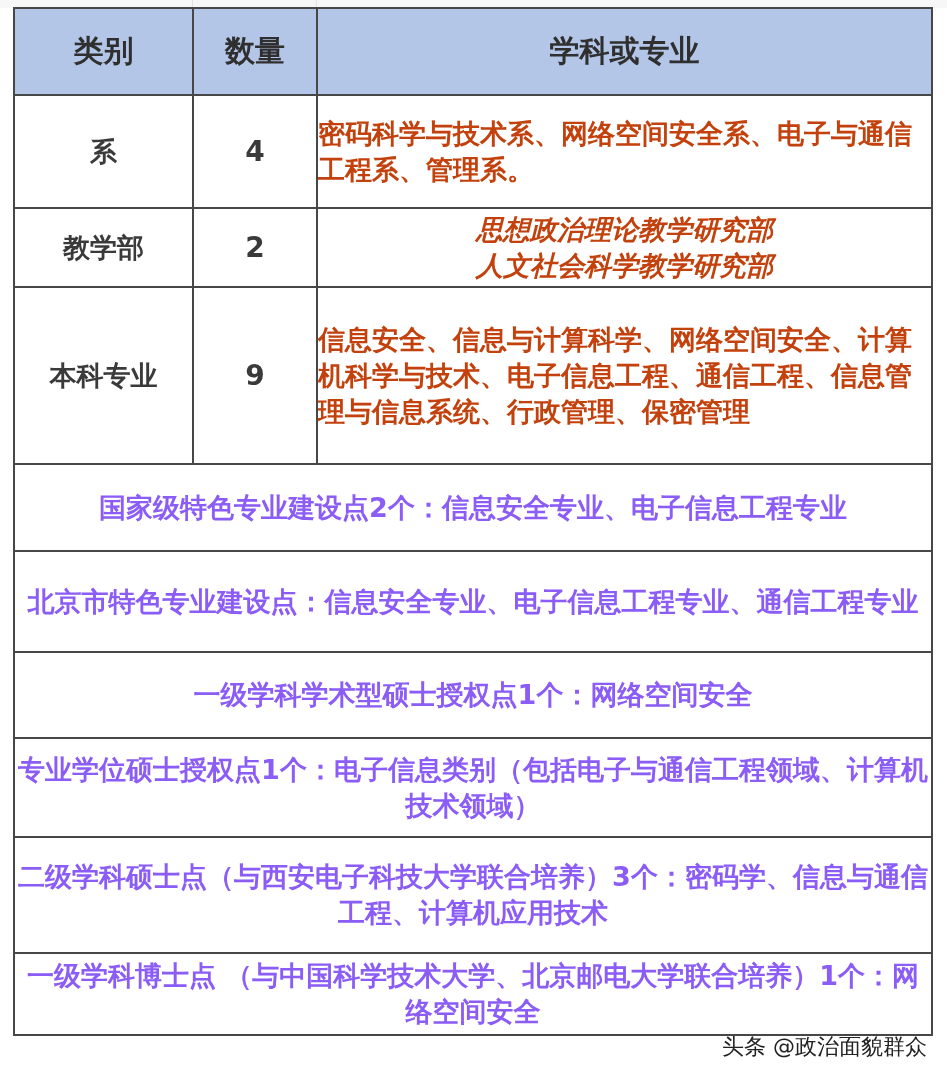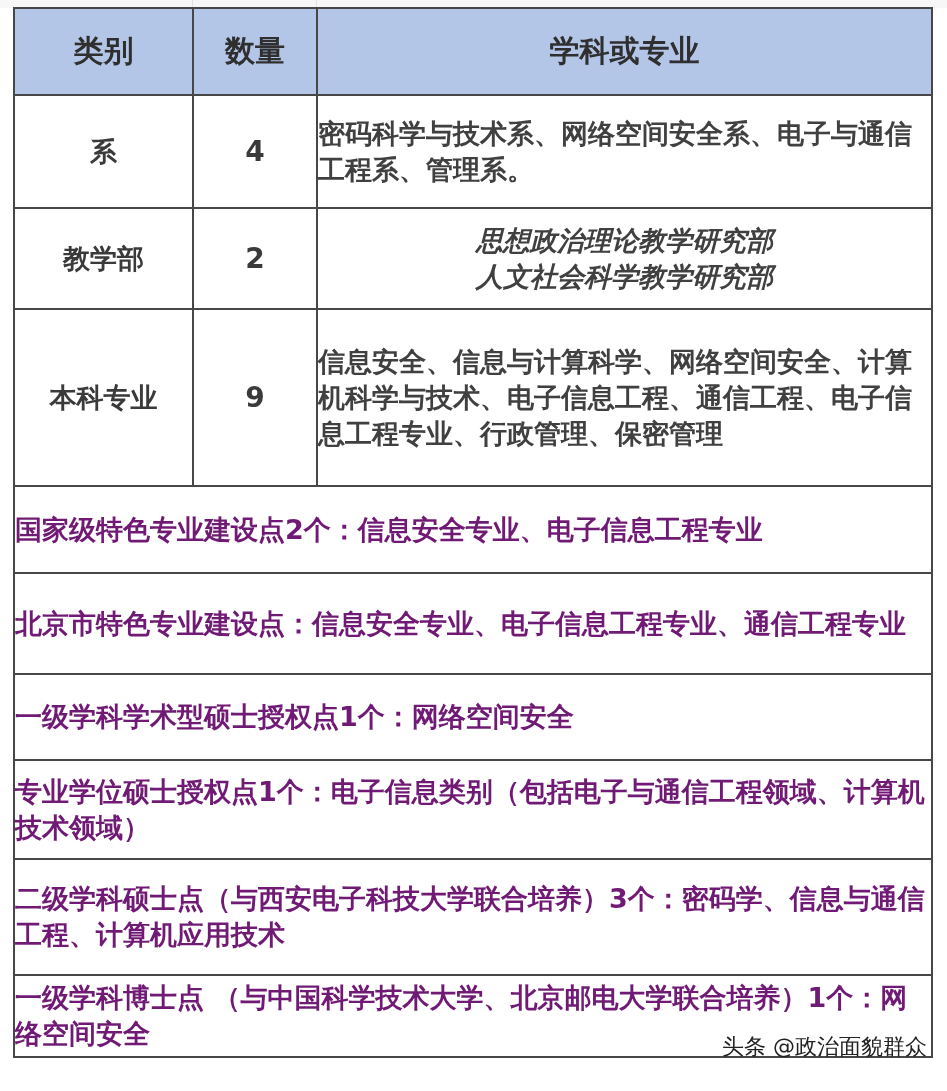--- a/index.html
+++ b/index.html
@@ -4,23 +4,23 @@
   <style>
     html, body { margin: 0; padding: 0; background: #ffffff; }
     body { width: 947px; height: 1091px; position: relative; overflow: hidden; font-family: "DejaVu Sans", "Liberation Sans", sans-serif; color: #3c3c3c; }
     .top-strip { position: absolute; left: 0; top: 0; width: 947px; height: 8px; background: #f7f7f7; }
     .top-strip .tick { position: absolute; top: 0; width: 1px; height: 8px; background: #e2e2e2; }
     table.main { position: absolute; left: 13px; top: 7px; width: 918px; border-collapse: collapse; table-layout: fixed; }
     table.main td, table.main th { border: 2.5px solid #474747; padding: 0; }
     th { background: #b4c6e7; height: 85px; font-size: 30px; font-weight: bold; color: #2f2f2f; text-align: center; margin-left: 43px; }
     td.cat { text-align: center; font-size: 27px; font-weight: bold; color: #3a3a3a; }
     td.num { text-align: center; font-size: 28px; font-weight: bold; color: #3a3a3a; }
-    td.subj { font-size: 27px; font-weight: bold; color: #404040; line-height: 36px; padding: 0 6px 0 9px; margin-left: 36px; }
+    td.subj { font-size: 27px; font-weight: bold; color: #c2410c; line-height: 36px; padding: 0 6px 0 9px; margin-left: 36px; }
     td.subj.center { text-align: center; font-style: italic; }
-    td.full { font-size: 27px; font-weight: bold; color: #701a75; line-height: 36px; padding: 0 8px 0 7px; }
+    td.full { font-size: 27px; font-weight: bold; color: #8b5cf6; line-height: 36px; padding: 0 8px 0 7px; text-align: center; }
     .watermark { position: absolute; right: 20px; bottom: 29px; font-size: 22px; color: #222; font-weight: normal; }
   </style>
 </head>
 <body>
 
 <div class="top-strip">
   <div class="tick" style="left:192px"></div>
   <div class="tick" style="left:316px"></div>
 </div>
 
@@ -34,32 +34,32 @@
       <tr>
     <th>类别</th>
     <th>数量</th>
     <th>学科或专业</th>
   </tr>
   <tr style="height:113px">
     <td class="cat">系</td>
     <td class="num">4</td>
     <td class="subj">密码科学与技术系、网络空间安全系、电子与通信工程系、管理系。</td>
   </tr>
-  <tr style="height:101px">
+  <tr style="height:79px">
     <td class="cat">教学部</td>
     <td class="num">2</td>
     <td class="subj center">
       <div>思想政治理论教学研究部</div>
       <div>人文社会科学教学研究部</div>
     </td>
   </tr>
   <tr style="height:177px">
     <td class="cat">本科专业</td>
     <td class="num">9</td>
-    <td class="subj">信息安全、信息与计算科学、网络空间安全、计算机科学与技术、电子信息工程、通信工程、电子信息工程专业、行政管理、保密管理</td>
+    <td class="subj">信息安全、信息与计算科学、网络空间安全、计算机科学与技术、电子信息工程、通信工程、信息管理与信息系统、行政管理、保密管理</td>
   </tr>
   <tr style="height:87px">
     <td colspan="3" class="full">国家级特色专业建设点2个：信息安全专业、电子信息工程专业</td>
   </tr>
   <tr style="height:101px">
     <td colspan="3" class="full">北京市特色专业建设点：信息安全专业、电子信息工程专业、通信工程专业</td>
   </tr>
   <tr style="height:86px">
     <td colspan="3" class="full">一级学科学术型硕士授权点1个：网络空间安全</td>
   </tr>

